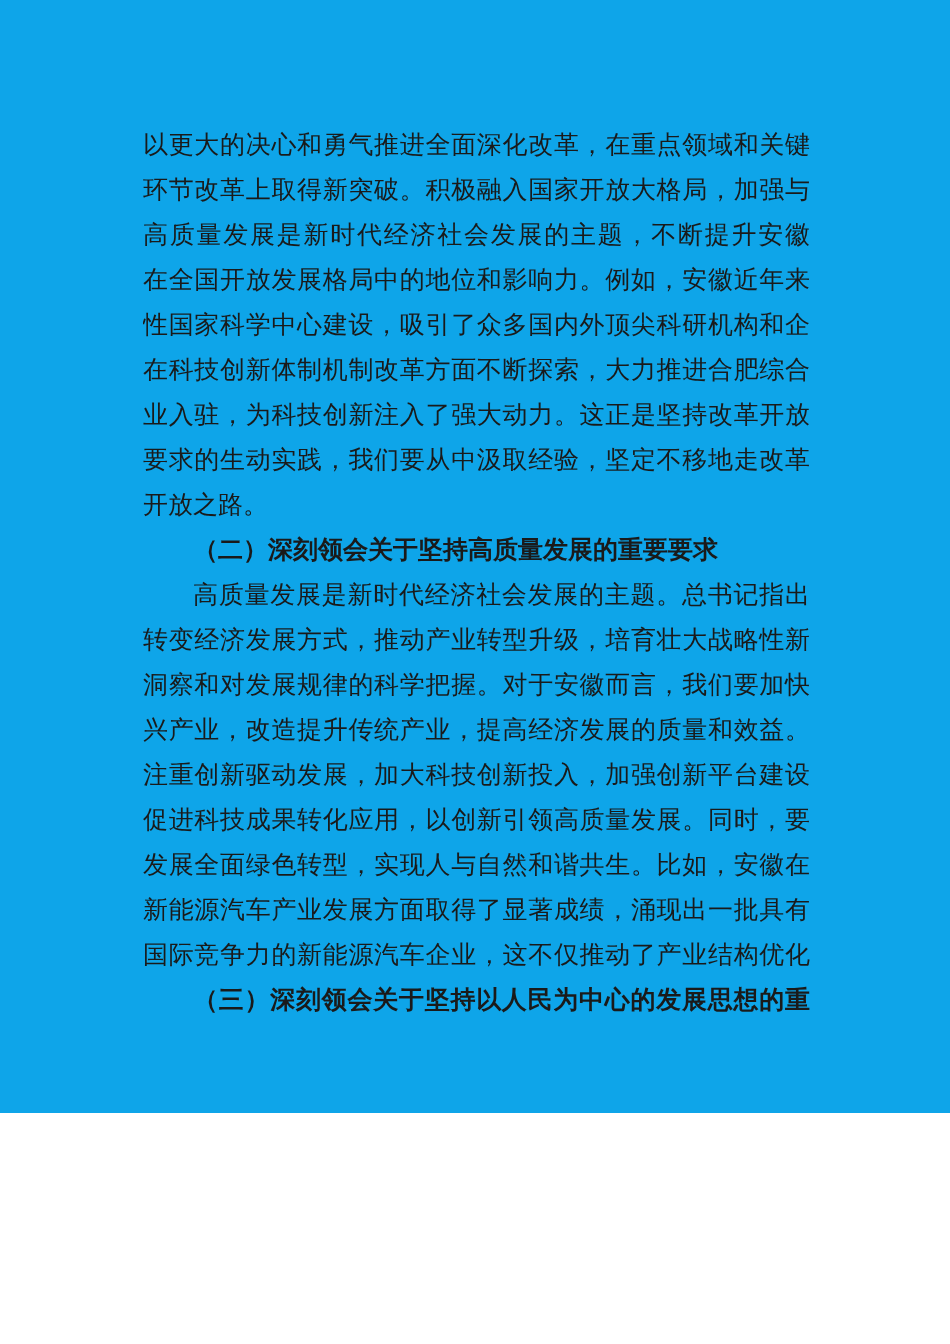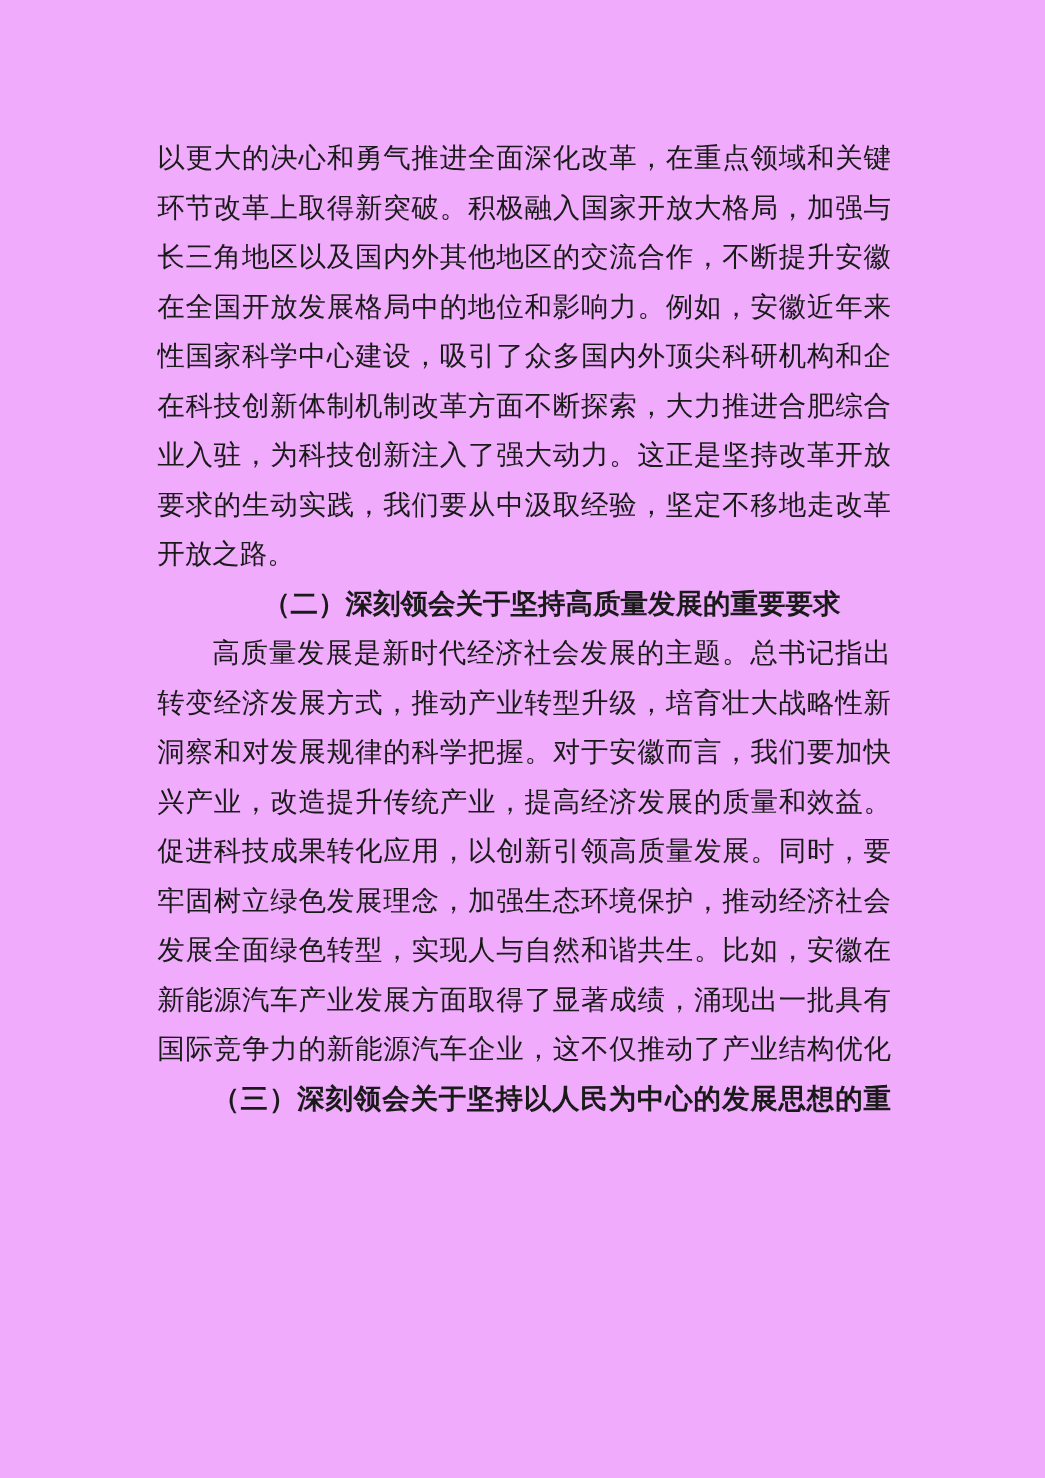--- a/index.html
+++ b/index.html
@@ -3,22 +3,22 @@
 <meta charset="utf-8">
 <style>
   html, body {
     margin: 0;
     padding: 0;
     background: #ffffff;
   }
   .page {
     position: relative;
     width: 950px;
-    height: 1344px;
-    background: #f0abfc;
+    height: 1113px;
+    background: #0ea5e9;
     overflow: hidden;
   }
   .textblock {
     position: absolute;
     left: 143px;
     top: 122px;
     width: 667px;
     font-family: "Liberation Serif", "DejaVu Serif", serif;
     font-size: 25px;
     line-height: 45px;
@@ -32,47 +32,46 @@
   }
   .line.j {
     text-align: justify;
     text-align-last: justify;
   }
   .line.indent {
     text-indent: 2em;
   }
   .line.heading {
     font-weight: bold;
-    text-align: center;
   }
 </style>
 </head>
 <body>
 
 <div class="page">
   <div class="textblock">
 
     <div class="line j">以更大的决心和勇气推进全面深化改革，在重点领域和关键</div>
     <div class="line j">环节改革上取得新突破。积极融入国家开放大格局，加强与</div>
-    <div class="line j">长三角地区以及国内外其他地区的交流合作，不断提升安徽</div>
+    <div class="line j">高质量发展是新时代经济社会发展的主题，不断提升安徽</div>
     <div class="line j">在全国开放发展格局中的地位和影响力。例如，安徽近年来</div>
     <div class="line j">性国家科学中心建设，吸引了众多国内外顶尖科研机构和企</div>
     <div class="line j">在科技创新体制机制改革方面不断探索，大力推进合肥综合</div>
     <div class="line j">业入驻，为科技创新注入了强大动力。这正是坚持改革开放</div>
     <div class="line j">要求的生动实践，我们要从中汲取经验，坚定不移地走改革</div>
     <div class="line">开放之路。</div>
 
     <div class="line heading indent">（二）深刻领会关于坚持高质量发展的重要要求</div>
 
     <div class="line j indent">高质量发展是新时代经济社会发展的主题。总书记指出</div>
     <div class="line j">转变经济发展方式，推动产业转型升级，培育壮大战略性新</div>
     <div class="line j">洞察和对发展规律的科学把握。对于安徽而言，我们要加快</div>
     <div class="line j">兴产业，改造提升传统产业，提高经济发展的质量和效益。</div>
+    <div class="line j">注重创新驱动发展，加大科技创新投入，加强创新平台建设</div>
     <div class="line j">促进科技成果转化应用，以创新引领高质量发展。同时，要</div>
-    <div class="line j">牢固树立绿色发展理念，加强生态环境保护，推动经济社会</div>
     <div class="line j">发展全面绿色转型，实现人与自然和谐共生。比如，安徽在</div>
     <div class="line j">新能源汽车产业发展方面取得了显著成绩，涌现出一批具有</div>
     <div class="line j">国际竞争力的新能源汽车企业，这不仅推动了产业结构优化</div>
 
     <div class="line heading j indent">（三）深刻领会关于坚持以人民为中心的发展思想的重</div>
 
   </div>
 </div>
 
 </body></html>

